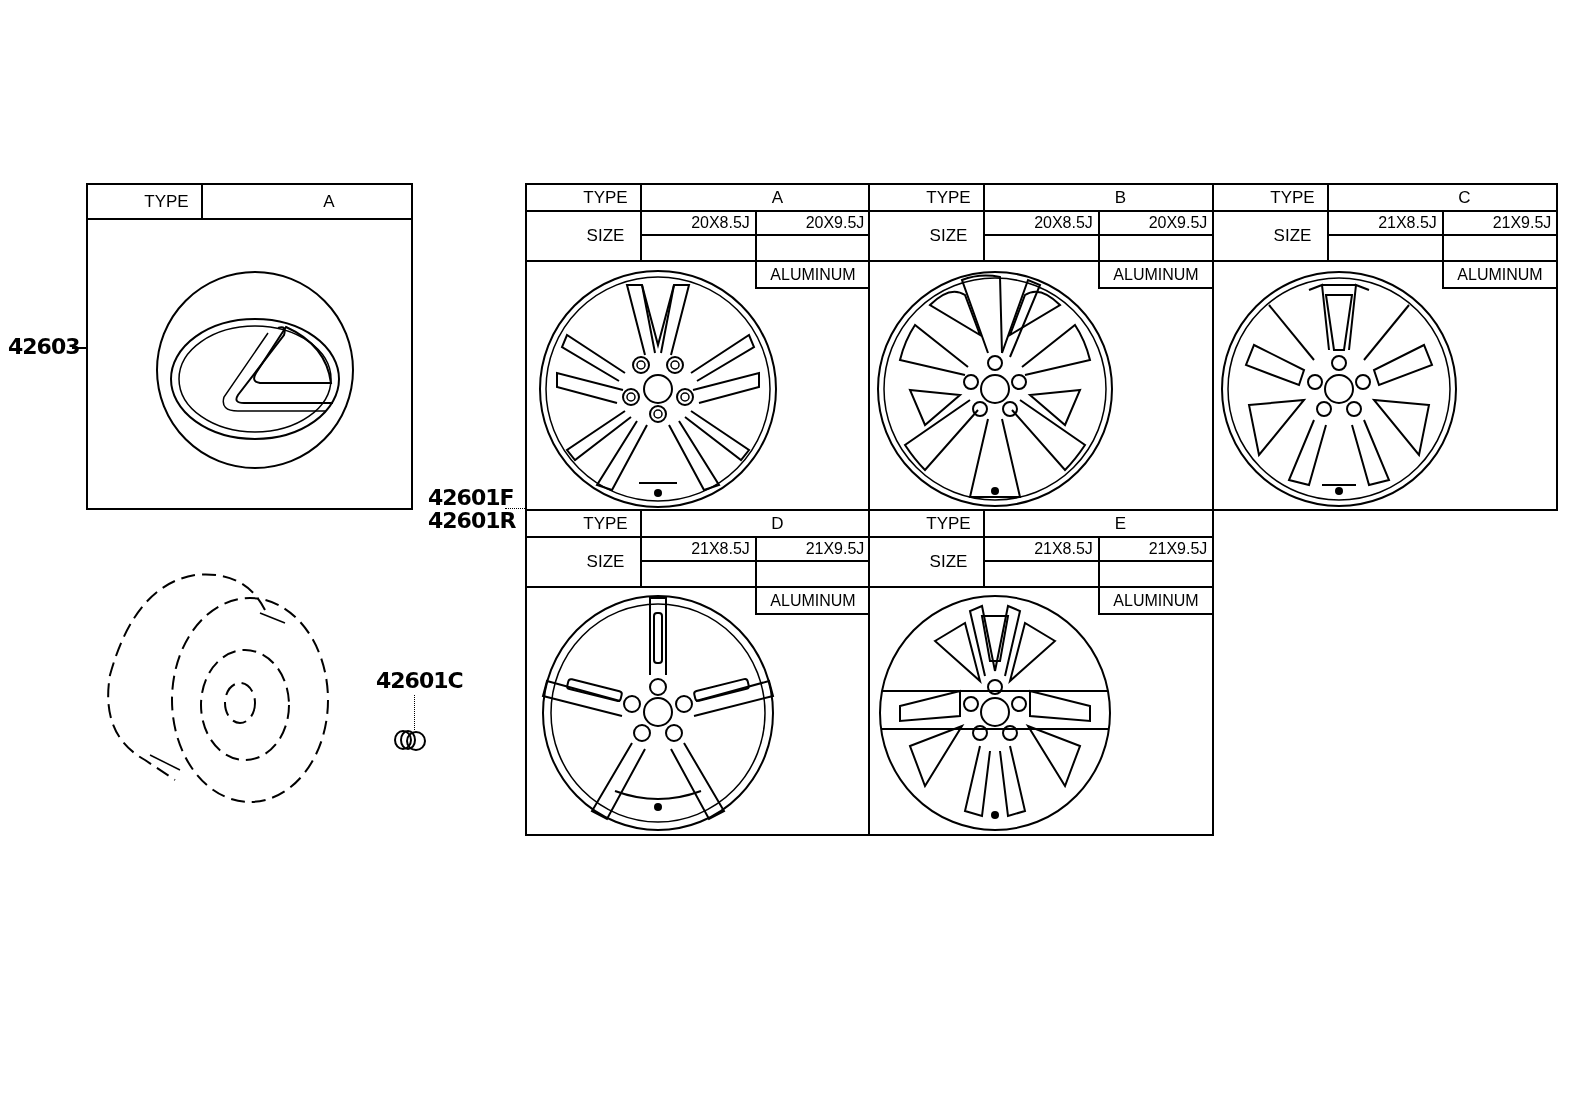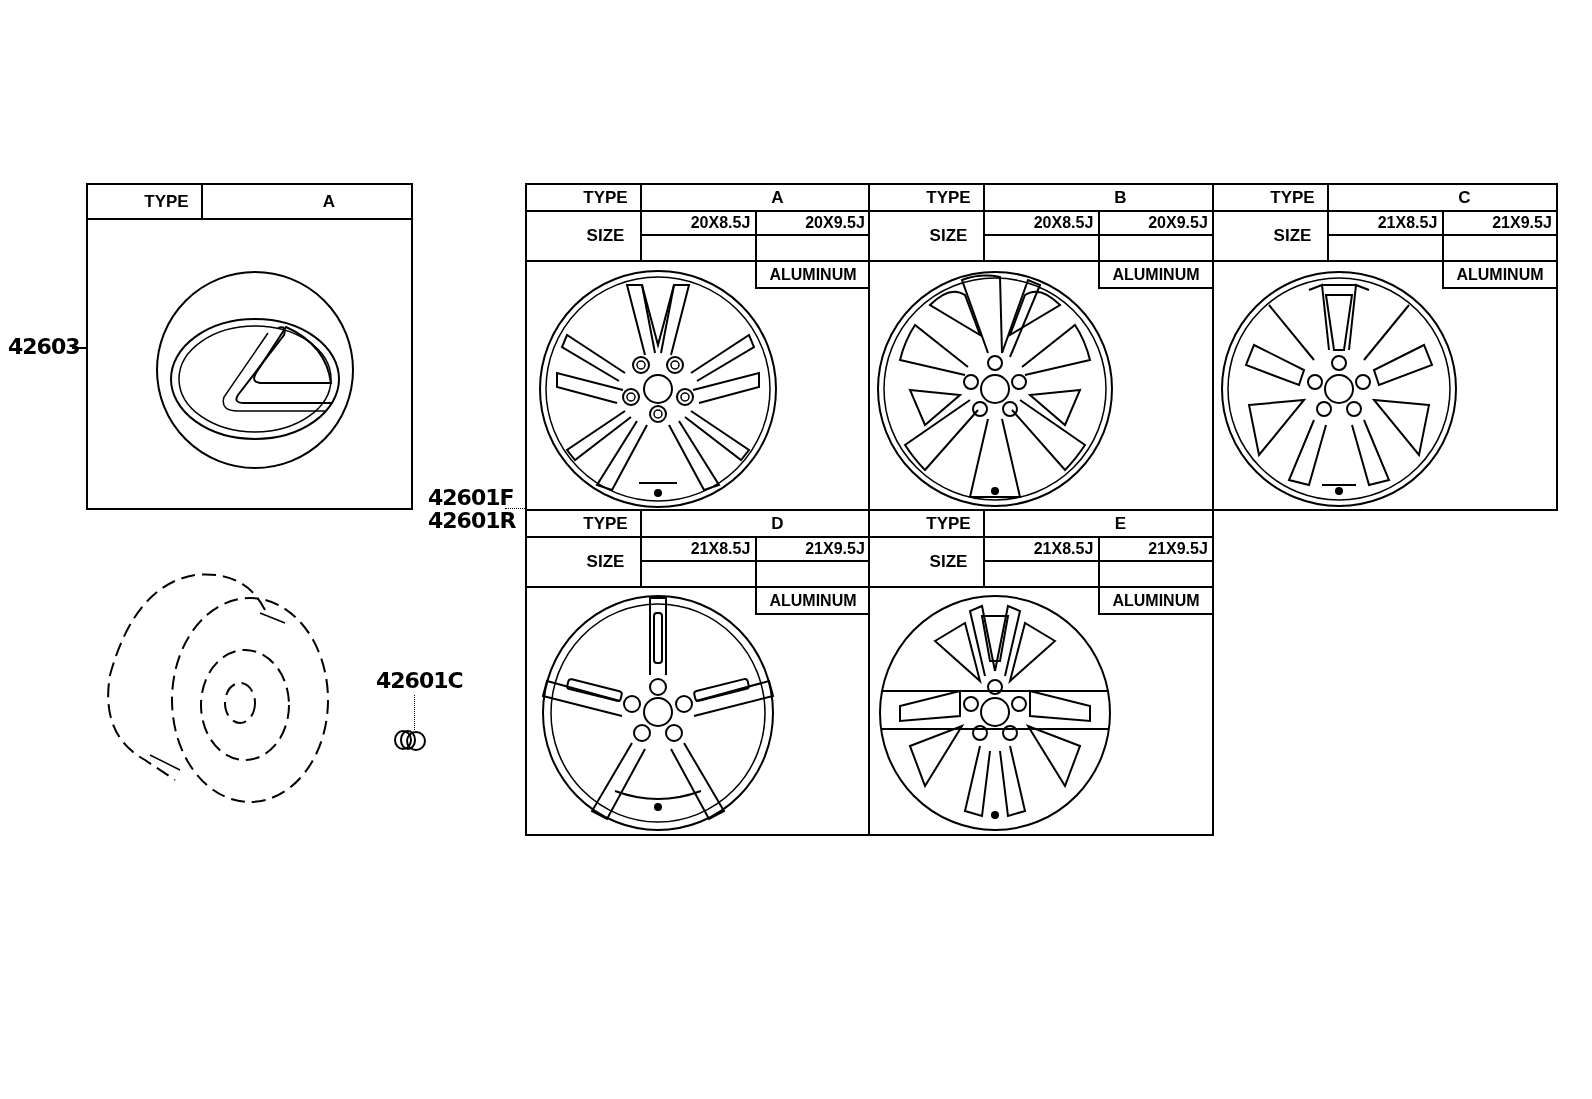--- a/index.html
+++ b/index.html
@@ -3,26 +3,26 @@
 <meta charset="utf-8">
 <style>
   html, body { margin:0; padding:0; background:#ffffff; }
   body { width:1592px; height:1099px; position:relative; overflow:hidden;
          font-family:"Liberation Sans", "DejaVu Sans", sans-serif; color:#000; }
   .abs { position:absolute; }
   .partno { position:absolute; font-family:"DejaVu Sans", sans-serif; font-weight:bold;
             font-size:22px; letter-spacing:-1px; color:#000; line-height:1; }
   .box { position:absolute; border:2px solid #000; box-sizing:border-box; background:#fff; }
   .cell { position:absolute; box-sizing:border-box; display:flex; align-items:center;
-          justify-content:center; font-size:17px; font-weight:bold; letter-spacing:0px;padding-left:44px; }
+          justify-content:center; font-size:17px; font-weight:normal; letter-spacing:0px;padding-left:44px; }
   .hline { position:absolute; height:2px; background:#000; }
   .vline { position:absolute; width:2px; background:#000; }
   .alu { position:absolute; border-left:2px solid #000; border-bottom:2px solid #000;
          box-sizing:border-box; display:flex; align-items:center; justify-content:center;
-         font-size:16px; font-weight:bold; background:#fff; }
+         font-size:16px; font-weight:normal; background:#fff; }
   svg { position:absolute; overflow:visible; }
   .stroke { fill:none; stroke:#000; stroke-width:2; }
   .thin { fill:none; stroke:#000; stroke-width:1.5; }
   .dash { fill:none; stroke:#000; stroke-width:2; stroke-dasharray:14 7; }
 </style>
 </head>
 <body>
 
 <div class="partno" style="left:8px;top:336px;">42603</div>
 <div class="hline" style="left:72px;top:347px;width:15px;"></div>

